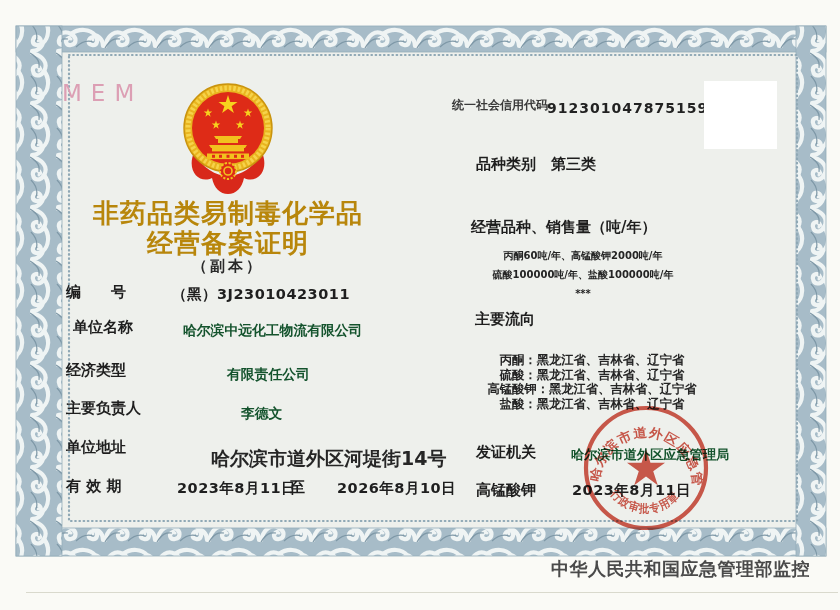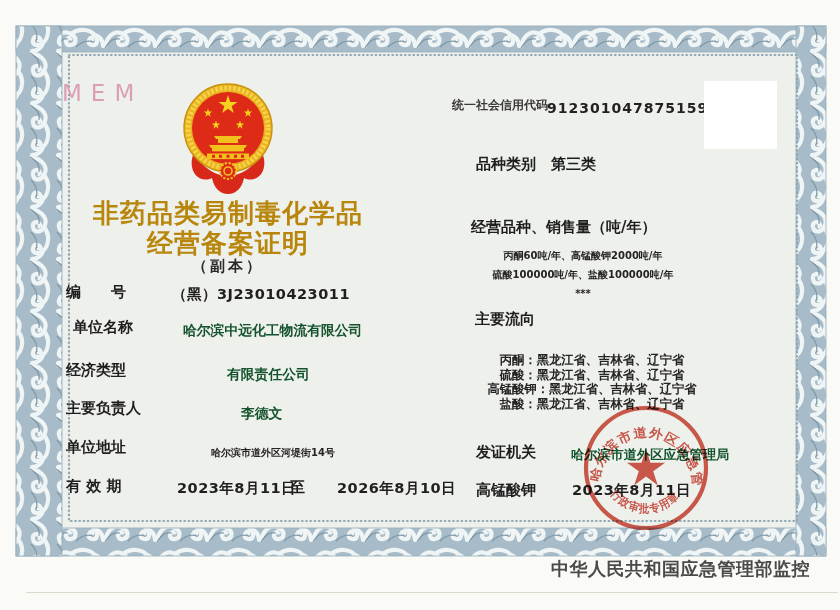--- a/index.html
+++ b/index.html
@@ -10,21 +10,21 @@
   
   .mem{font-size:23px;letter-spacing:9px;color:#dc9fb4;font-weight:500;}
   .cc-label{font-size:12px;font-weight:bold;color:#3a3a3a;}
   .cc-value{font-size:14px;font-weight:bold;color:#222;letter-spacing:1px;}
   .title-line{width:280px;text-align:center;font-size:26px;font-weight:bold;
               color:#b8860b;letter-spacing:1px;}
   .copy-type{width:280px;text-align:center;font-size:15px;font-weight:bold;
              color:#2a2a2a;letter-spacing:3px;}
   .lbl{font-size:15px;font-weight:bold;color:#1e1e1e;white-space:pre;}
   .val{font-size:13.8px;font-weight:bold;color:#14532d;white-space:nowrap;}
-  .val-sm{font-size:10px;font-weight:bold;color:#262626;white-space:nowrap;}
+  .val-sm{font-size:19px;font-weight:bold;color:#262626;white-space:nowrap;}
   .val-lg{font-size:14.5px;font-weight:bold;color:#1f1f1f;white-space:nowrap;letter-spacing:.5px;}
   .sales-lines{width:250px;text-align:center;}
   .sales-lines div{font-size:10px;font-weight:bold;color:#242424;line-height:19px;}
   .flow-lines{width:232px;text-align:center;}
   .flow-lines div{font-size:12.3px;font-weight:bold;color:#242424;line-height:14.6px;}
   .footer-text{font-size:18px;font-weight:bold;color:#4a4a4a;letter-spacing:.5px;}
   .white-patch{background:#ffffff;}
   .paper-edge{background:#d9d9cd;height:1px;}
   .seal-svg{mix-blend-mode:multiply;opacity:.9;}
 </style>

